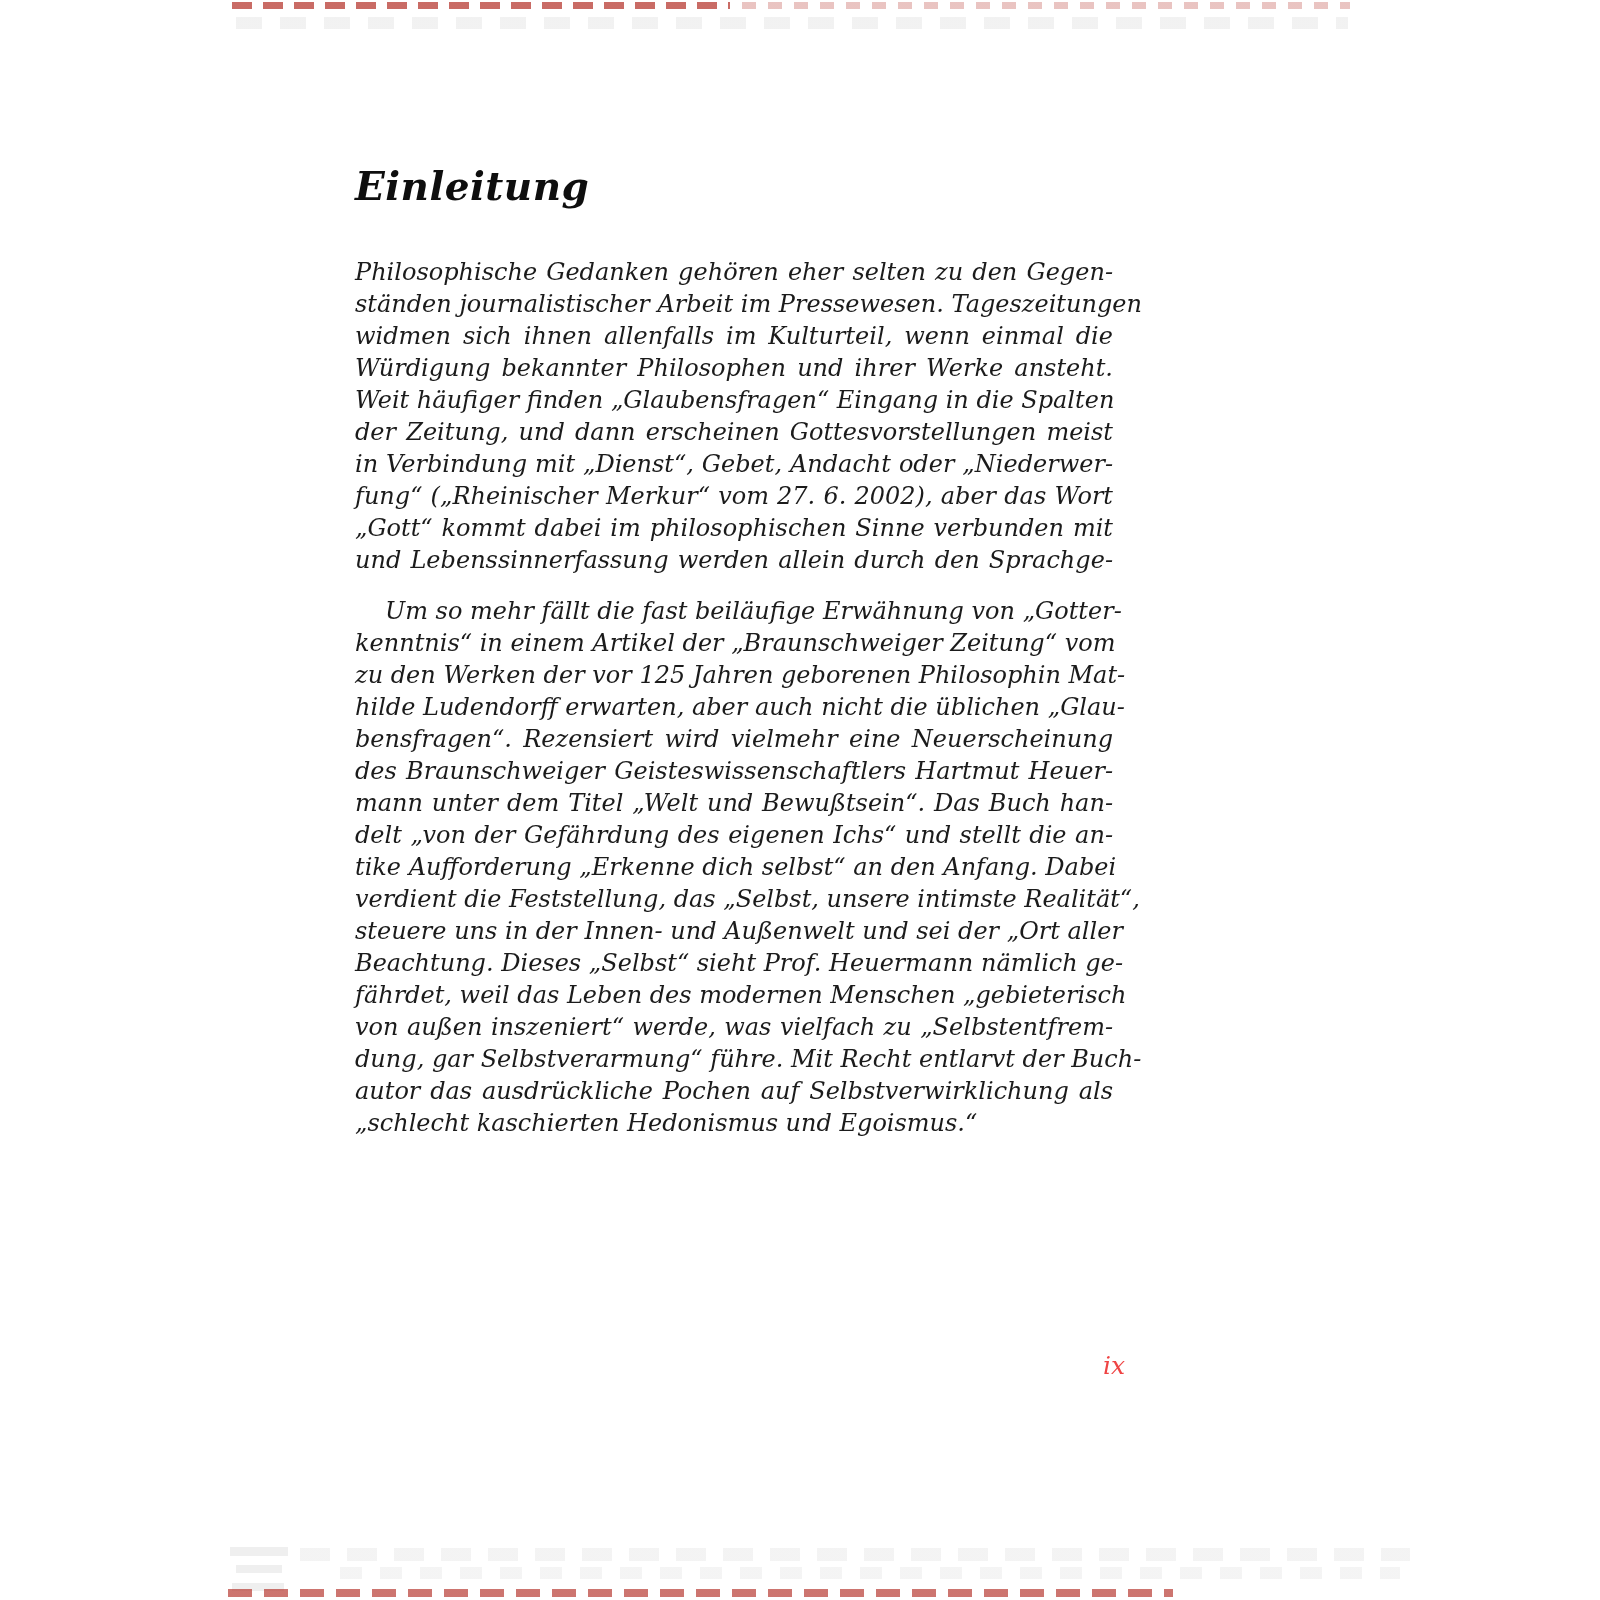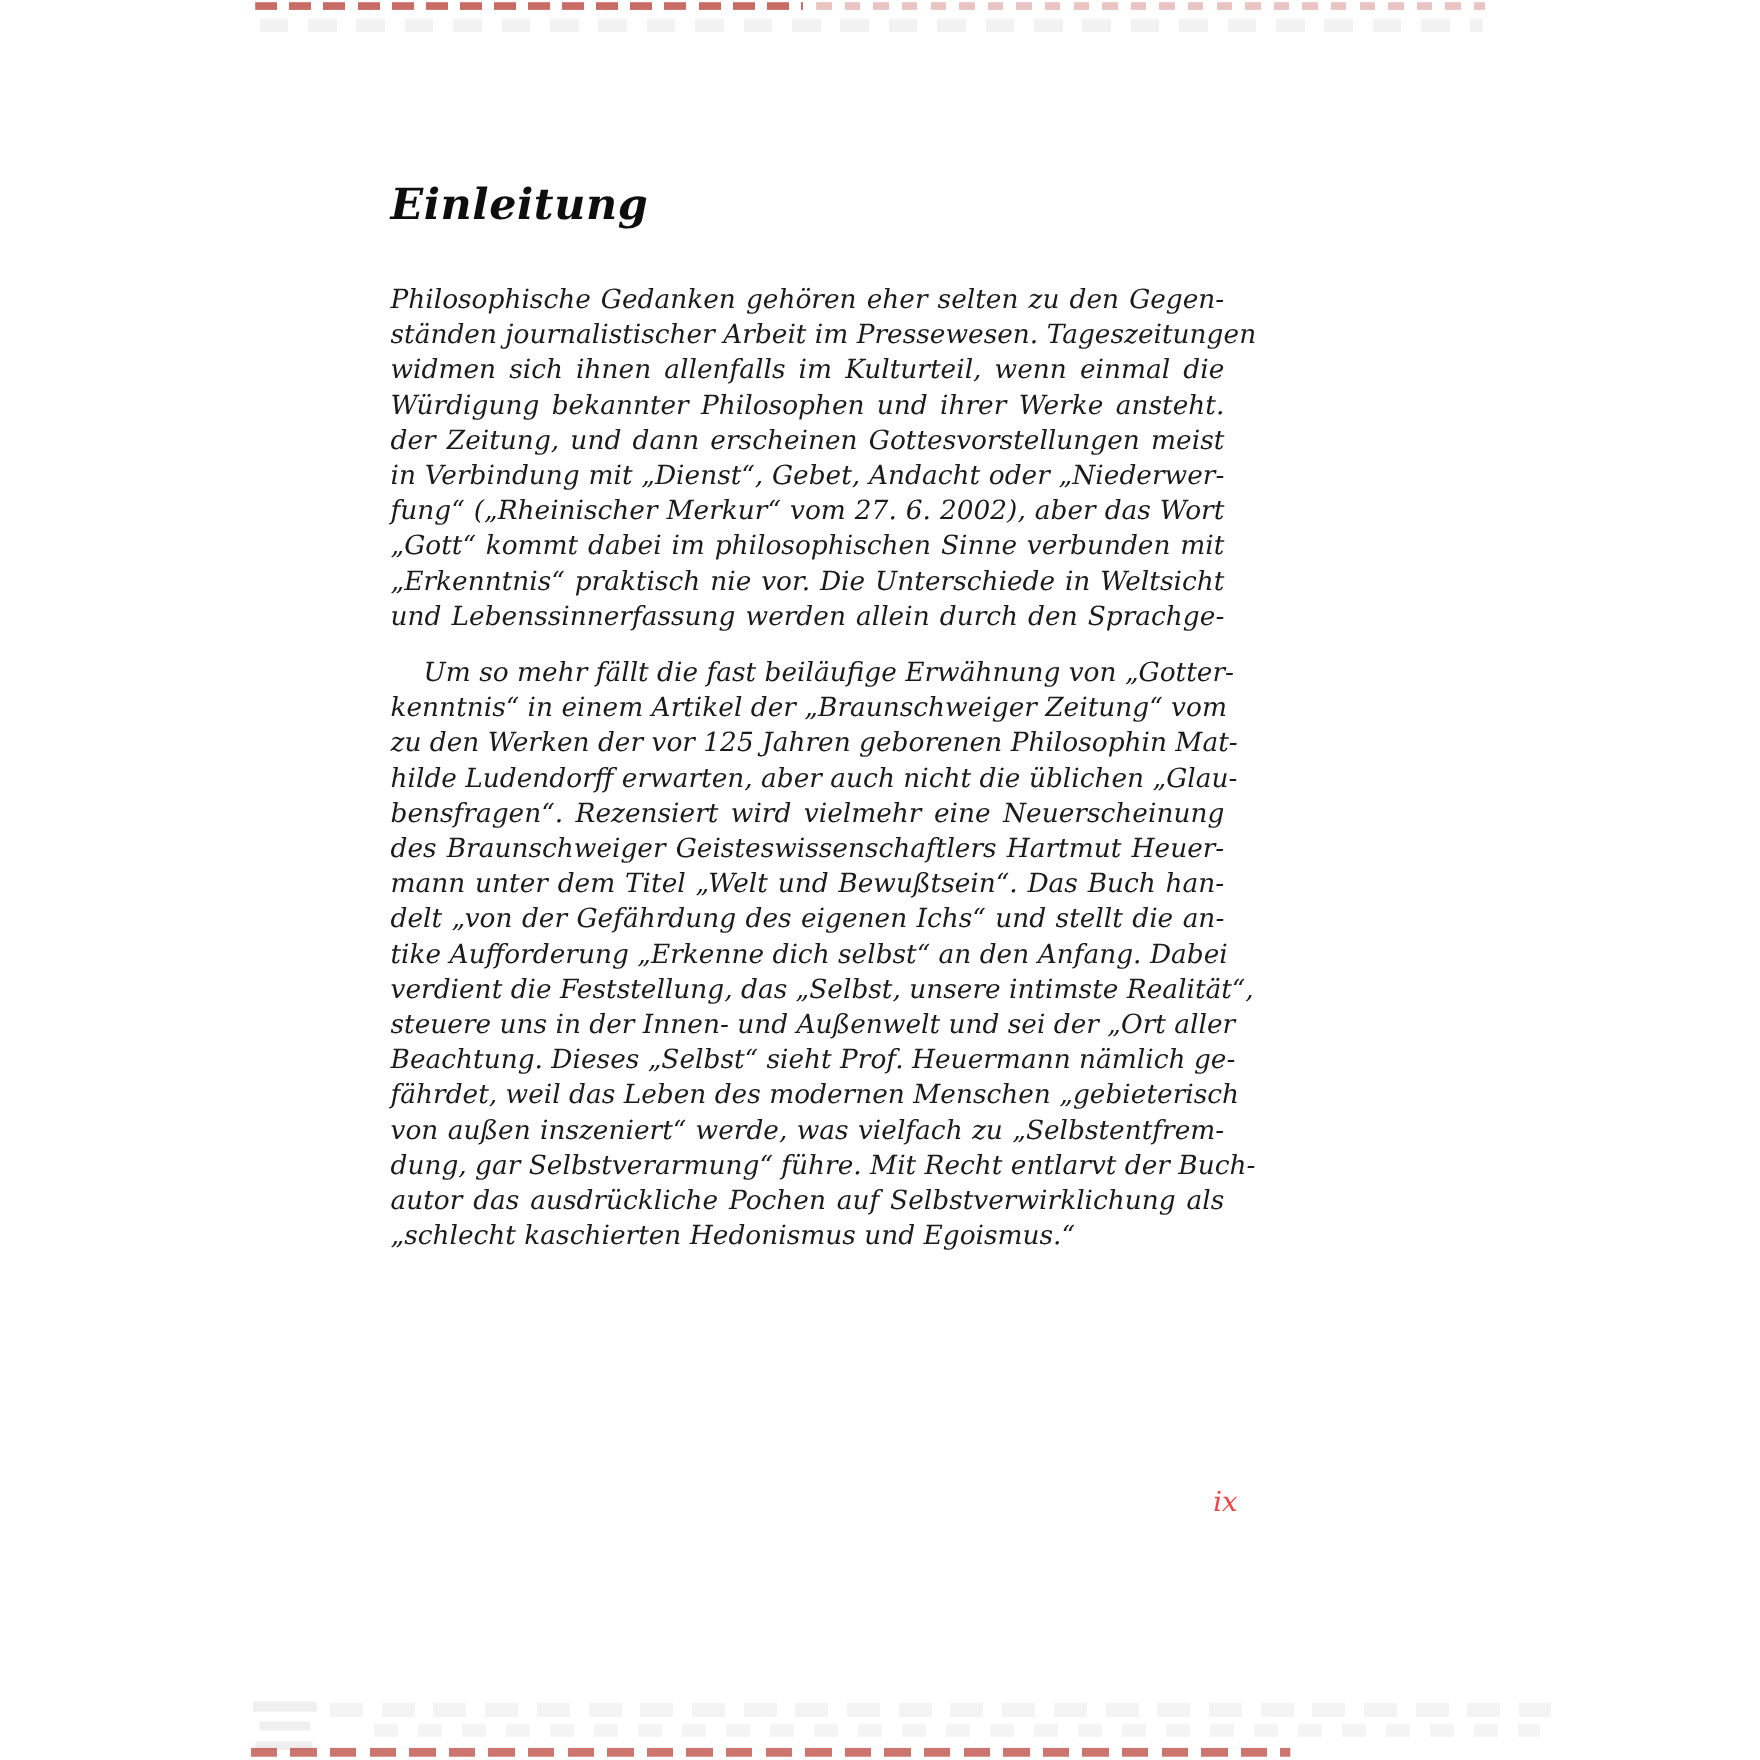--- a/index.html
+++ b/index.html
@@ -109,25 +109,25 @@
   <div class="artifact" id="artifact-top-gray"></div>
 
   <div id="text-block">
     <h1 id="title">Einleitung</h1>
     <div id="body-paragraphs">
         <div class="paragraph">
           <div class="line first">Philosophische Gedanken gehören eher selten zu den Gegen-</div>
           <div class="line">ständen journalistischer Arbeit im Pressewesen. Tageszeitungen</div>
           <div class="line">widmen sich ihnen allenfalls im Kulturteil, wenn einmal die</div>
           <div class="line">Würdigung bekannter Philosophen und ihrer Werke ansteht.</div>
+          <div class="line">Weit häufiger finden „Glaubensfragen“ Eingang in die Spalten</div>
           <div class="line">der Zeitung, und dann erscheinen Gottesvorstellungen meist</div>
           <div class="line">in Verbindung mit „Dienst“, Gebet, Andacht oder „Niederwer-</div>
           <div class="line">fung“ („Rheinischer Merkur“ vom 27. 6. 2002), aber das Wort</div>
           <div class="line">„Gott“ kommt dabei im philosophischen Sinne verbunden mit</div>
-          <div class="line">„Erkenntnis“ praktisch nie vor. Die Unterschiede in Weltsicht</div>
           <div class="line">und Lebenssinnerfassung werden allein durch den Sprachge-</div>
         </div>
         <div class="paragraph indented">
           <div class="line first">Um so mehr fällt die fast beiläufige Erwähnung von „Gotter-</div>
           <div class="line">kenntnis“ in einem Artikel der „Braunschweiger Zeitung“ vom</div>
           <div class="line">zu den Werken der vor 125 Jahren geborenen Philosophin Mat-</div>
           <div class="line">hilde Ludendorff erwarten, aber auch nicht die üblichen „Glau-</div>
           <div class="line">bensfragen“. Rezensiert wird vielmehr eine Neuerscheinung</div>
           <div class="line">des Braunschweiger Geisteswissenschaftlers Hartmut Heuer-</div>
           <div class="line">mann unter dem Titel „Welt und Bewußtsein“. Das Buch han-</div>

